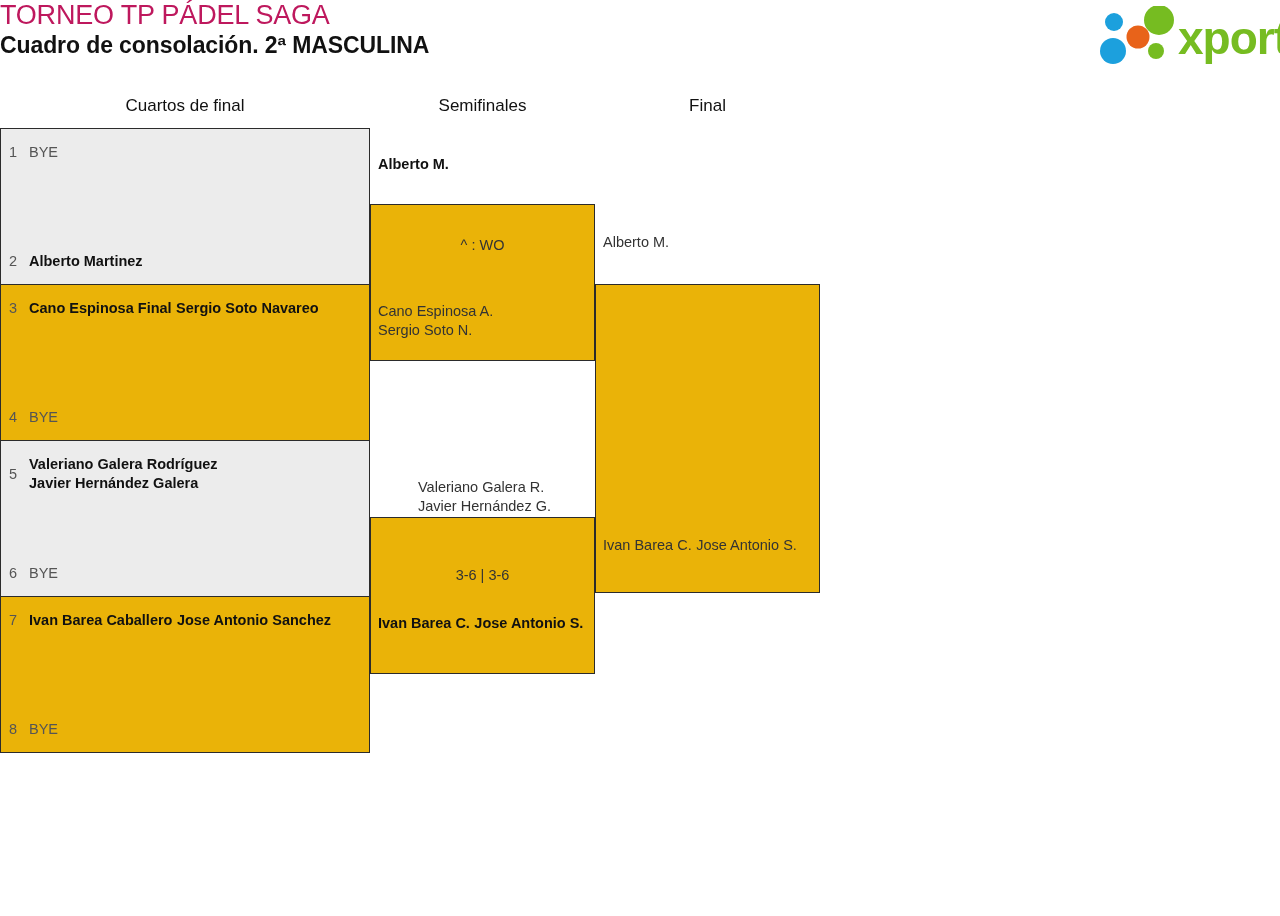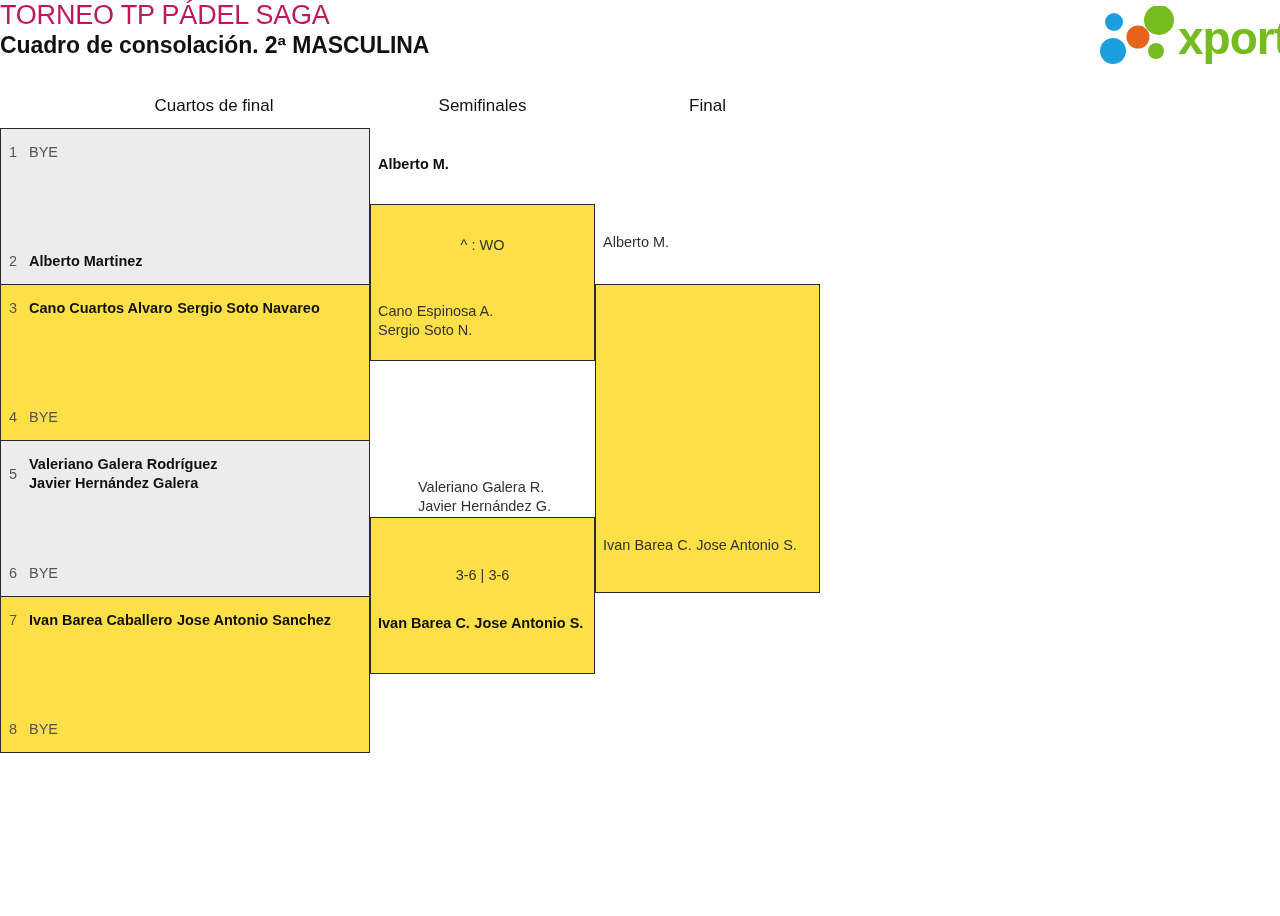--- a/index.html
+++ b/index.html
@@ -57,38 +57,38 @@
 
   
   .round-header {
     position: absolute;
     font-size: 17px;
     font-weight: 400;
     color: #111111;
     white-space: nowrap;
     text-align: center;
   }
-  #round-header-0 { left: 0px;   top: 96px; width: 370px; margin-left: 29px; }
+  #round-header-0 { left: 0px;   top: 96px; width: 370px; }
   #round-header-1 { left: 370px; top: 96px; width: 225px; }
   #round-header-2 { left: 595px; top: 96px; width: 225px; }
 
   
   #bracket {
     position: absolute;
     left: 0; top: 0;
     width: 1280px; height: 916px;
   }
 
   .match {
     position: absolute;
     box-sizing: border-box;
     border: 1px solid #2b2b2b;
   }
   .match.shaded { background: #ececec; }
-  .match.plain  { background: #fde047; }
+  .match.plain  { background: #eab308; }
 
   
   .slot {
     position: absolute;
     left: 0;
     width: 100%;
     box-sizing: border-box;
     padding: 0 8px 0 8px;
     display: flex;
     align-items: center;
@@ -170,21 +170,21 @@
       <span class="names">
         <span class="name-line">Alberto Martinez</span>
       </span>
     </div>
   </div>
 
   <div class="match plain" id="m-qf-1" style="left:0px; top:284px; width:370px; height:157px;">
     <div class="slot top winner">
       <span class="seed">3</span>
       <span class="names">
-        <span class="name-line">Cano Cuartos Alvaro</span>
+        <span class="name-line">Cano Espinosa Final</span>
         <span class="name-line">Sergio Soto Navareo</span>
       </span>
     </div>
     <div class="slot bottom bye">
       <span class="seed">4</span>
       <span class="names">
         <span class="name-line">BYE</span>
       </span>
     </div>
   </div>

